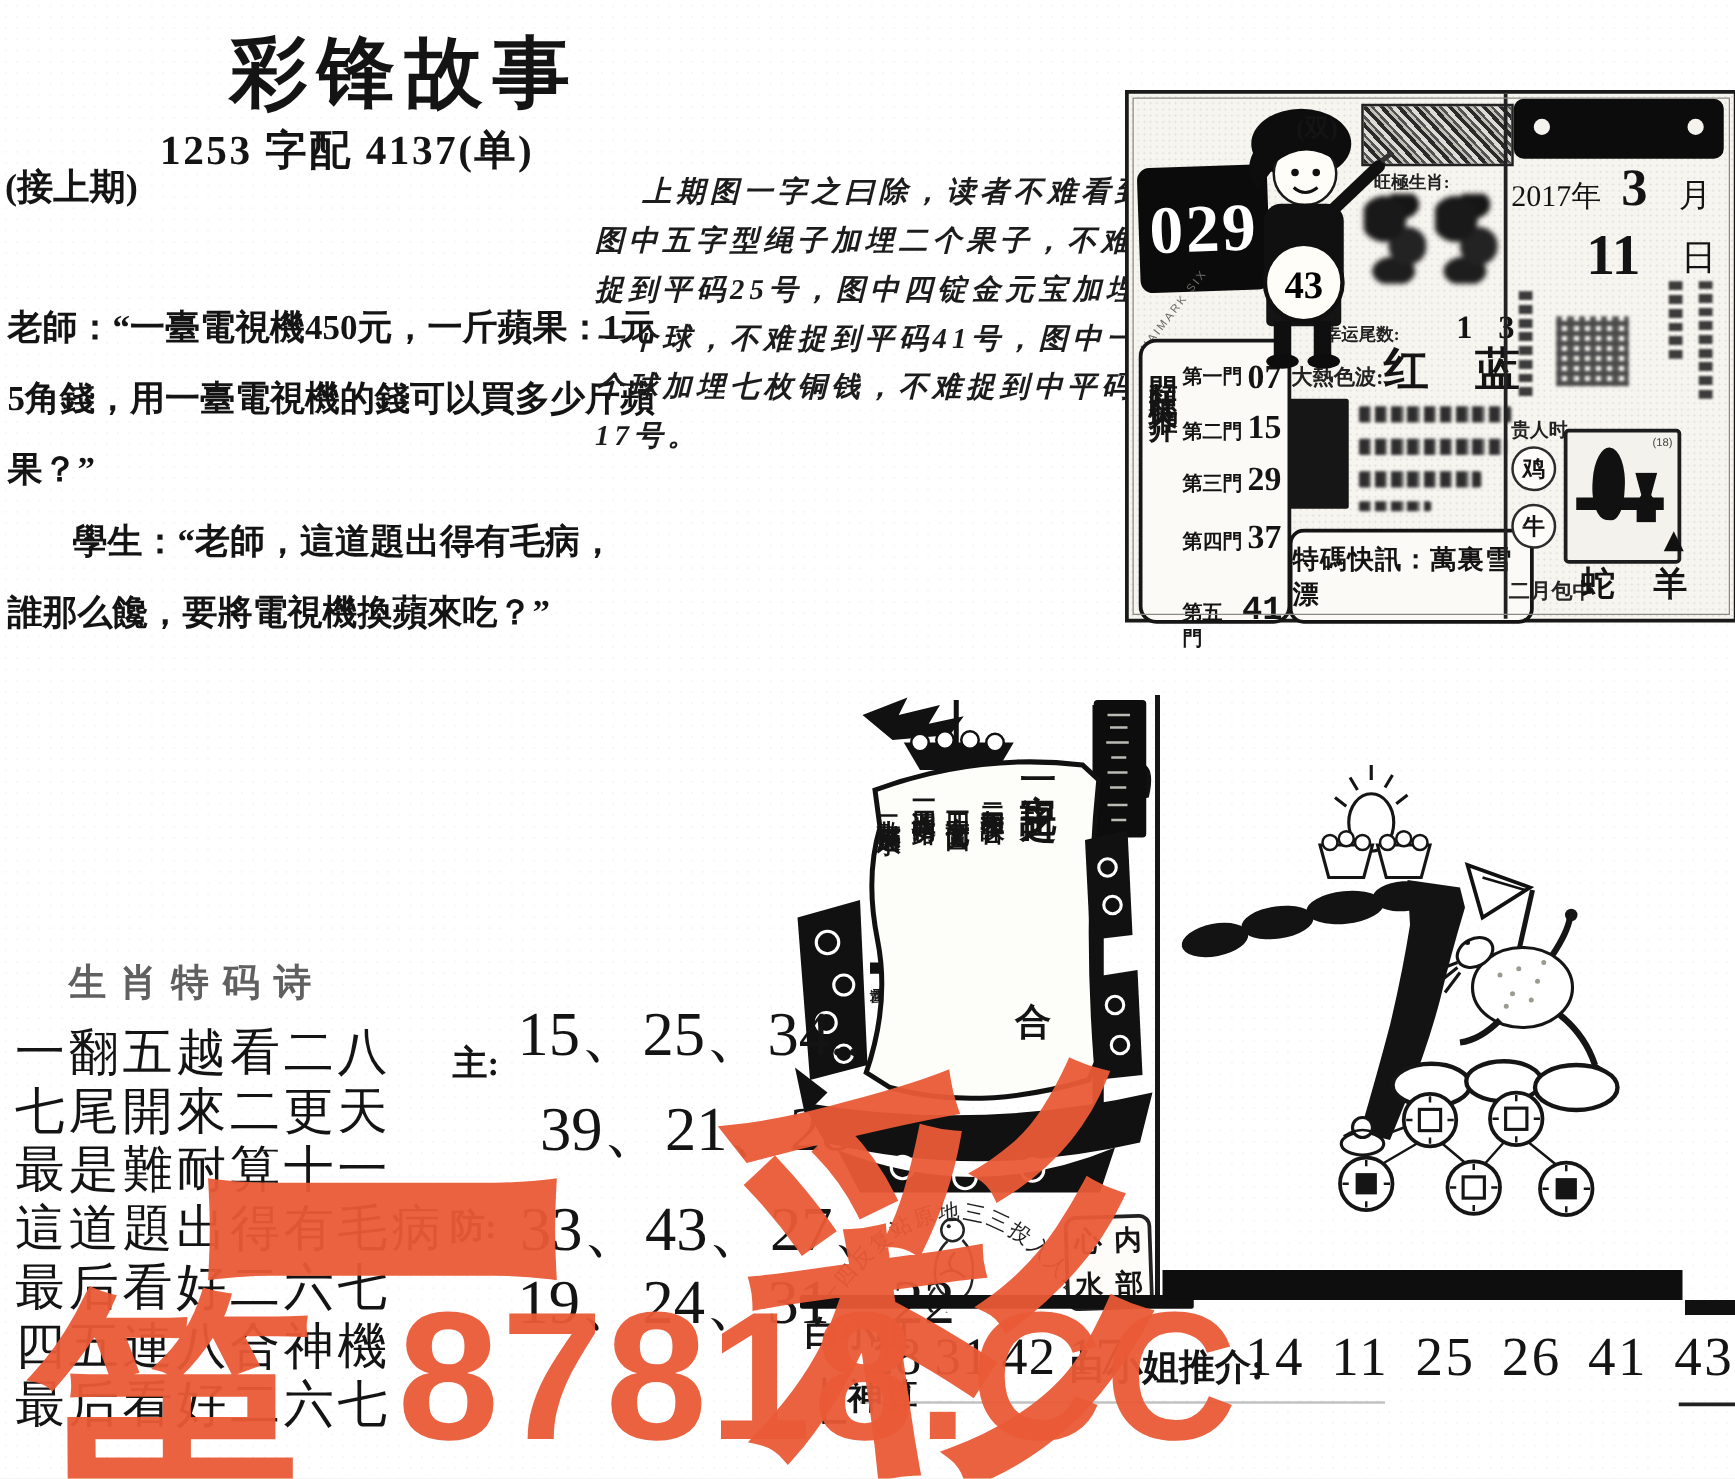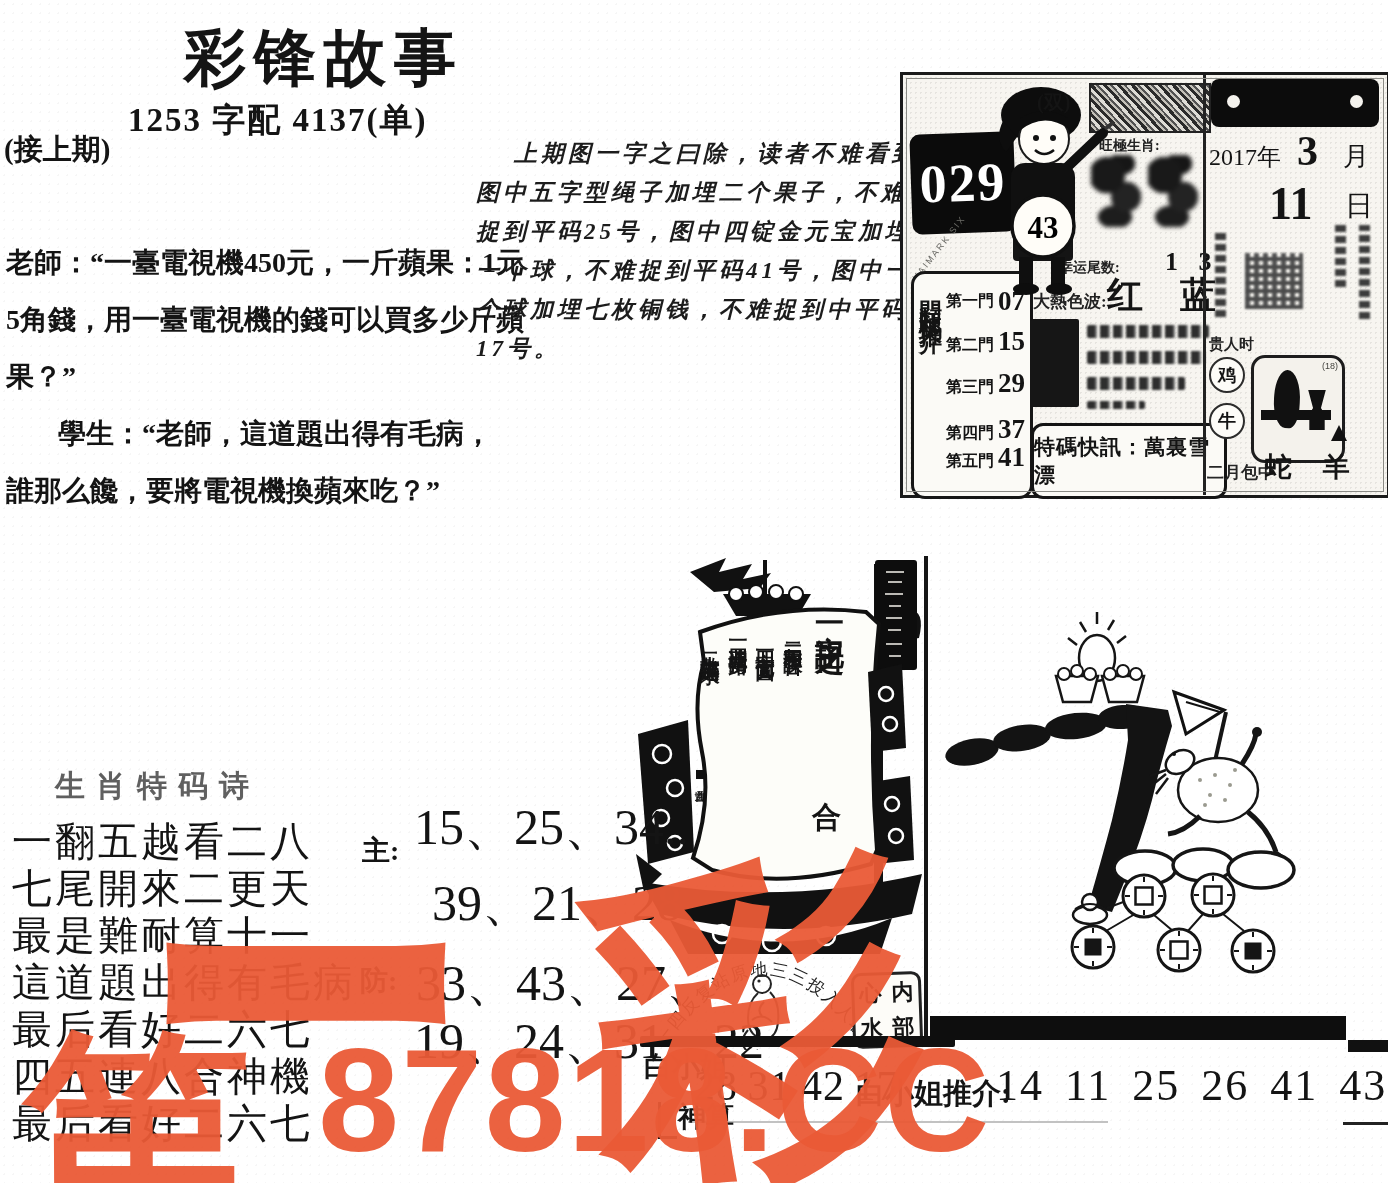--- a/index.html
+++ b/index.html
@@ -50,21 +50,21 @@
         display:flex;align-items:center;justify-content:center;background:#fbfaf6;}
   .news span{font-size:21px;font-weight:bold;letter-spacing:1px;}
   .caldiv{left:300px;top:0;width:3px;height:100%;background:#222;}
   .calbar{left:308px;top:4px;width:168px;height:48px;background:#0c0c0c;border-radius:8px;}
   .hole{position:absolute;top:16px;width:13px;height:13px;border-radius:50%;background:#f5f3ee;}
   .vsmudge{width:11px;background:repeating-linear-gradient(0deg,#3c3c3c 0 7px,transparent 7px 11px);filter:blur(1px);}
   .blockmudge{width:58px;height:56px;background:repeating-linear-gradient(0deg,#4a4a4a 0 4px,transparent 4px 8px),
               repeating-linear-gradient(90deg,#555 0 5px,transparent 5px 9px);filter:blur(1.3px);}
   .noblecircle{width:32px;height:32px;border:2px solid #2c2c2c;border-radius:50%;display:flex;align-items:center;justify-content:center;
                font-size:18px;font-weight:bold;background:#fdfcf8;}
-  .figbox{left:348px;top:280px;width:88px;height:102px;border:3px solid #1d1d1d;border-radius:14px;background:#f4f2ec;text-decoration:underline;}
+  .figbox{left:348px;top:268px;width:88px;height:102px;border:3px solid #1d1d1d;border-radius:4px;background:#f4f2ec;text-decoration:underline;}
   .figbox .badge{position:absolute;right:4px;top:3px;font-size:9px;color:#44443f;}
   .blob-a{position:absolute;left:20px;top:12px;width:26px;height:58px;background:#111;border-radius:45% 55% 35% 50%;transform:rotate(4deg);}
   .blob-b{position:absolute;left:52px;top:32px;width:22px;height:40px;background:#111;
           clip-path:polygon(10% 0,90% 0,68% 45%,85% 60%,85% 100%,15% 100%,15% 60%,32% 45%);}
   .blob-bar{position:absolute;left:7px;top:52px;width:70px;height:10px;background:#111;}
   .tri{width:0;height:0;border-left:8px solid transparent;border-right:8px solid transparent;border-bottom:16px solid #111;}
   .monthpre{font-size:17px;font-weight:bold;filter:blur(.55px);color:#262626;}
   .monthval{font-size:27px;font-weight:bold;letter-spacing:12px;}
   
   .ship-main{font-size:29px;font-weight:bold;letter-spacing:4px;}
@@ -166,21 +166,21 @@
         <span class="gv">15</span>
       </div>
       <div class="grow" style="top:94px;">
         <span class="gl">第三門</span>
         <span class="gv">29</span>
       </div>
       <div class="grow" style="top:140px;">
         <span class="gl">第四門</span>
         <span class="gv">37</span>
       </div>
-      <div class="grow" style="top:168px;">
+      <div class="grow" style="top:200px;font-family:Liberation Mono, monospace;">
         <span class="gl">第五門</span>
         <span class="gv">41</span>
       </div>
     </div>
 
     <div class="abs photo"></div>
     <div class="abs" style="left:184px;top:250px;width:126px;">
       <div class="smudge" style="width:122px;margin-bottom:13px;"></div>
       <div class="smudge" style="width:118px;margin-bottom:13px;"></div>
       <div class="smudge" style="width:98px;margin-bottom:11px;"></div>

